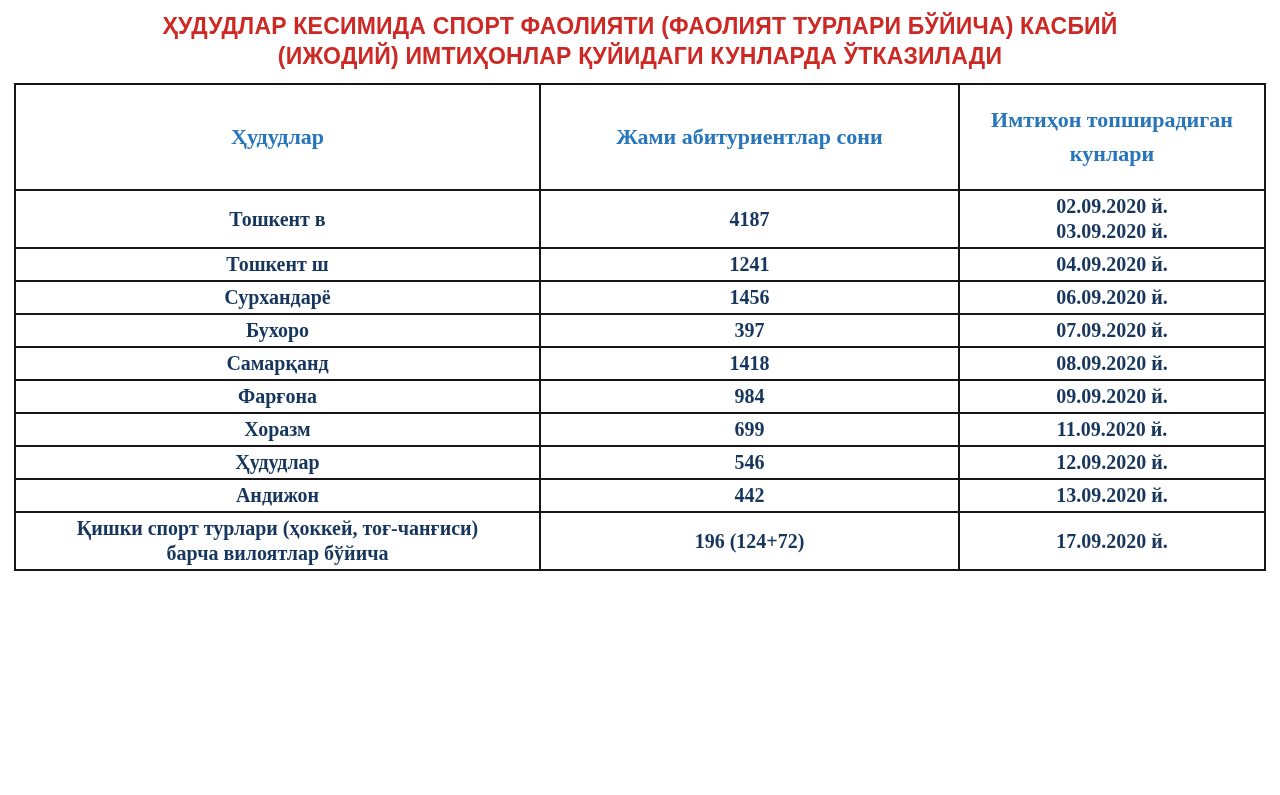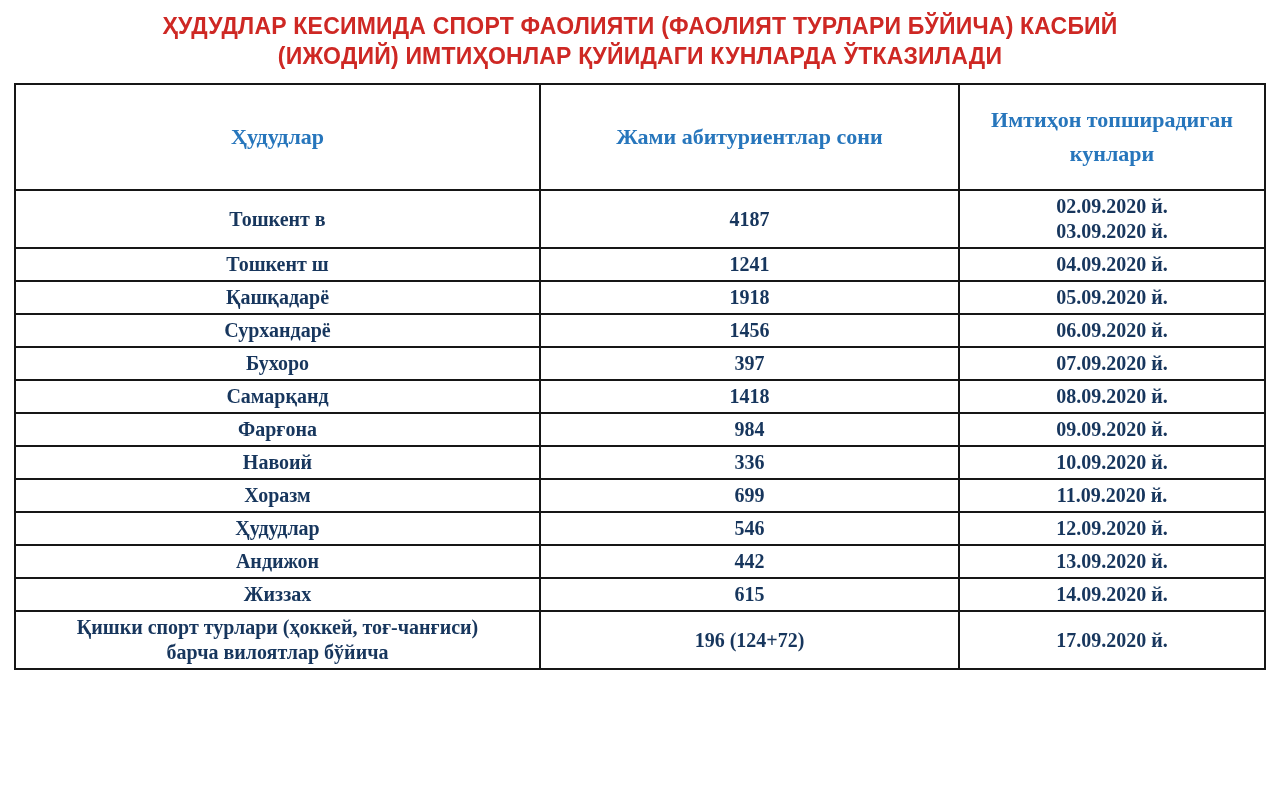--- a/index.html
+++ b/index.html
@@ -94,69 +94,54 @@
           <td>Тошкент в</td>
           <td>4187</td>
           <td>02.09.2020 й.<br>03.09.2020 й.</td>
         </tr>
         <tr>
           <td>Тошкент ш</td>
           <td>1241</td>
           <td>04.09.2020 й.</td>
         </tr>
         <tr>
-          <td>Қашқадарё</td>
-          <td>1918</td>
-          <td>05.09.2020 й.</td>
-        </tr>
-        <tr>
           <td>Сурхандарё</td>
           <td>1456</td>
           <td>06.09.2020 й.</td>
         </tr>
         <tr>
           <td>Бухоро</td>
           <td>397</td>
           <td>07.09.2020 й.</td>
         </tr>
         <tr>
           <td>Самарқанд</td>
           <td>1418</td>
           <td>08.09.2020 й.</td>
         </tr>
         <tr>
           <td>Фарғона</td>
           <td>984</td>
           <td>09.09.2020 й.</td>
         </tr>
         <tr>
-          <td>Навоий</td>
-          <td>336</td>
-          <td>10.09.2020 й.</td>
-        </tr>
-        <tr>
           <td>Хоразм</td>
           <td>699</td>
           <td>11.09.2020 й.</td>
         </tr>
         <tr>
           <td>Ҳудудлар</td>
           <td>546</td>
           <td>12.09.2020 й.</td>
         </tr>
         <tr>
           <td>Андижон</td>
           <td>442</td>
           <td>13.09.2020 й.</td>
         </tr>
-        <tr>
-          <td>Жиззах</td>
-          <td>615</td>
-          <td>14.09.2020 й.</td>
-        </tr>
         <tr class="row-tall">
           <td>Қишки спорт турлари (ҳоккей, тоғ-чанғиси)<br>барча вилоятлар бўйича</td>
           <td>196 (124+72)</td>
           <td>17.09.2020 й.</td>
         </tr>
       </tbody>
   </table>
 
 </div>
 

